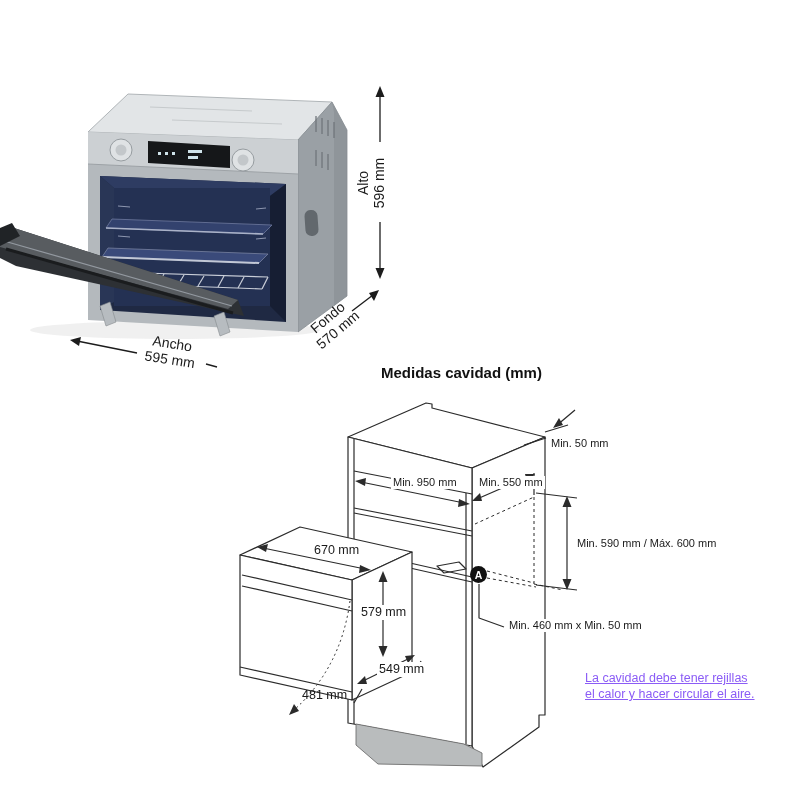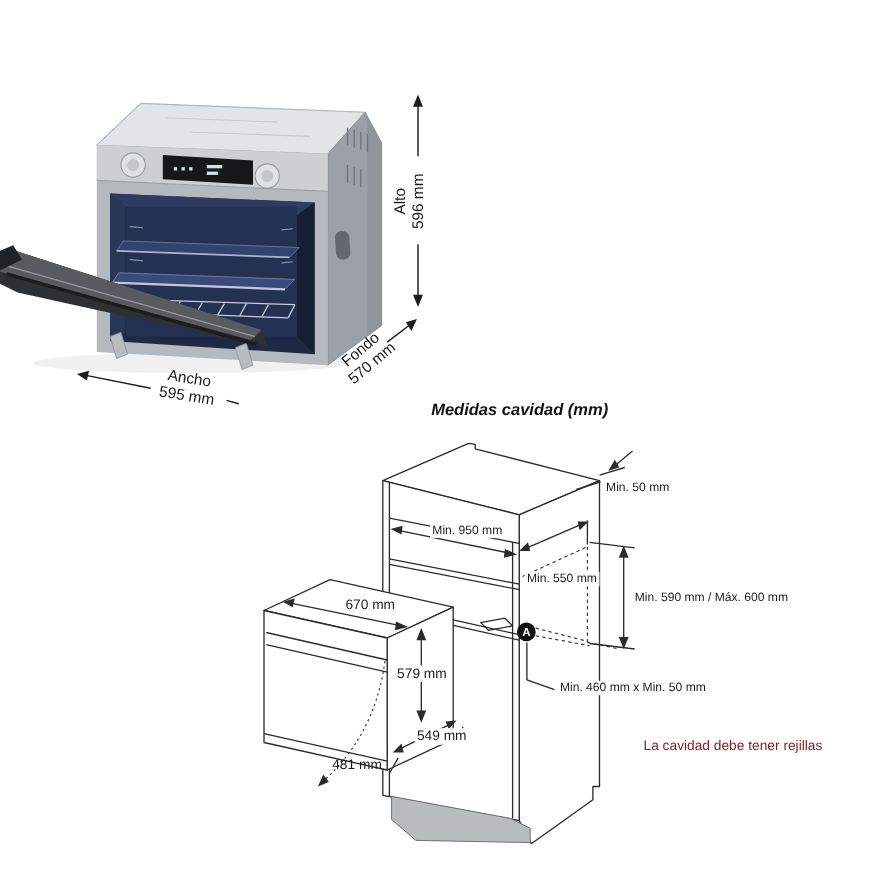--- a/index.html
+++ b/index.html
@@ -11,21 +11,21 @@
   .dim{font-size:12.5px;}
   .title{font-size:15px;font-weight:600;color:#111;}
   .rot-block{position:absolute;text-align:center;font-size:14px;color:#1a1a1a;
              line-height:1.12;white-space:nowrap;}
   .rot-alto{left:372px;top:183px;transform:translate(-50%,-50%) rotate(-90deg);}
   .rot-fondo{left:333px;top:324px;transform:translate(-50%,-50%) rotate(-40deg);}
   .rot-ancho{left:171px;top:352px;transform:translate(-50%,-50%) rotate(9deg);}
   .badge{position:absolute;left:470px;top:566px;width:17px;height:17px;border-radius:50%;
          background:#111;color:#fff;font-size:10.5px;font-weight:700;
          display:flex;align-items:center;justify-content:center;}
-  .note{position:absolute;left:585px;top:670px;font-size:12.5px;line-height:16px;color:#7f1d1d;}
+  .note{position:absolute;left:585px;top:670px;font-size:12.5px;line-height:16px;color:#8b5cf6;text-decoration:underline;}
   .note b{font-weight:700;}
 </style>
 </head>
 <body>
 
 <div id="canvas">
 
   <svg id="art" width="800" height="800" viewBox="0 0 800 800">
 
     <g>
@@ -205,41 +205,44 @@
   <div class="rot-block rot-fondo">
     <div>Fondo</div>
     <div>570 mm</div>
   </div>
 
   <div class="rot-block rot-ancho">
     <div>Ancho</div>
     <div>595 mm</div>
   </div>
 
-  <div class="lbl title" style="left:392px;top:364px;font-style:italic;">Medidas cavidad (mm)</div>
+  <div class="lbl title" style="left:381px;top:364px;">Medidas cavidad (mm)</div>
 
   <div class="lbl" style="left:551px;top:437px;">Min. 50 mm</div>
 
   <div class="lbl bg" style="left:391px;top:476px;">Min. 950 mm</div>
 
-  <div class="lbl bg" style="left:477px;top:476px;margin-top:44px;">Min. 550 mm</div>
+  <div class="lbl bg" style="left:477px;top:476px;">Min. 550 mm</div>
 
   <div class="lbl" style="left:577px;top:537px;">Min. 590 mm / Máx. 600 mm</div>
 
   <div class="lbl bg" style="left:507px;top:619px;text-align:center;">Min. 460 mm x Min. 50 mm</div>
 
   <div class="badge">A</div>
 
   <div class="lbl dim" style="left:314px;top:543px;">670 mm</div>
 
   <div class="lbl dim bg" style="left:359px;top:605px;">579 mm</div>
 
   <div class="lbl dim bg" style="left:377px;top:662px;">549 mm</div>
 
   <div class="lbl dim" style="left:302px;top:688px;">481 mm</div>
 
   <div class="note">
     <div>
       <span>La cavidad debe tener rejillas</span>
     </div>
+    <div>
+      <span>el calor y hacer circular el aire.</span>
+    </div>
   </div>
 
 </div>
 
 </body></html>

